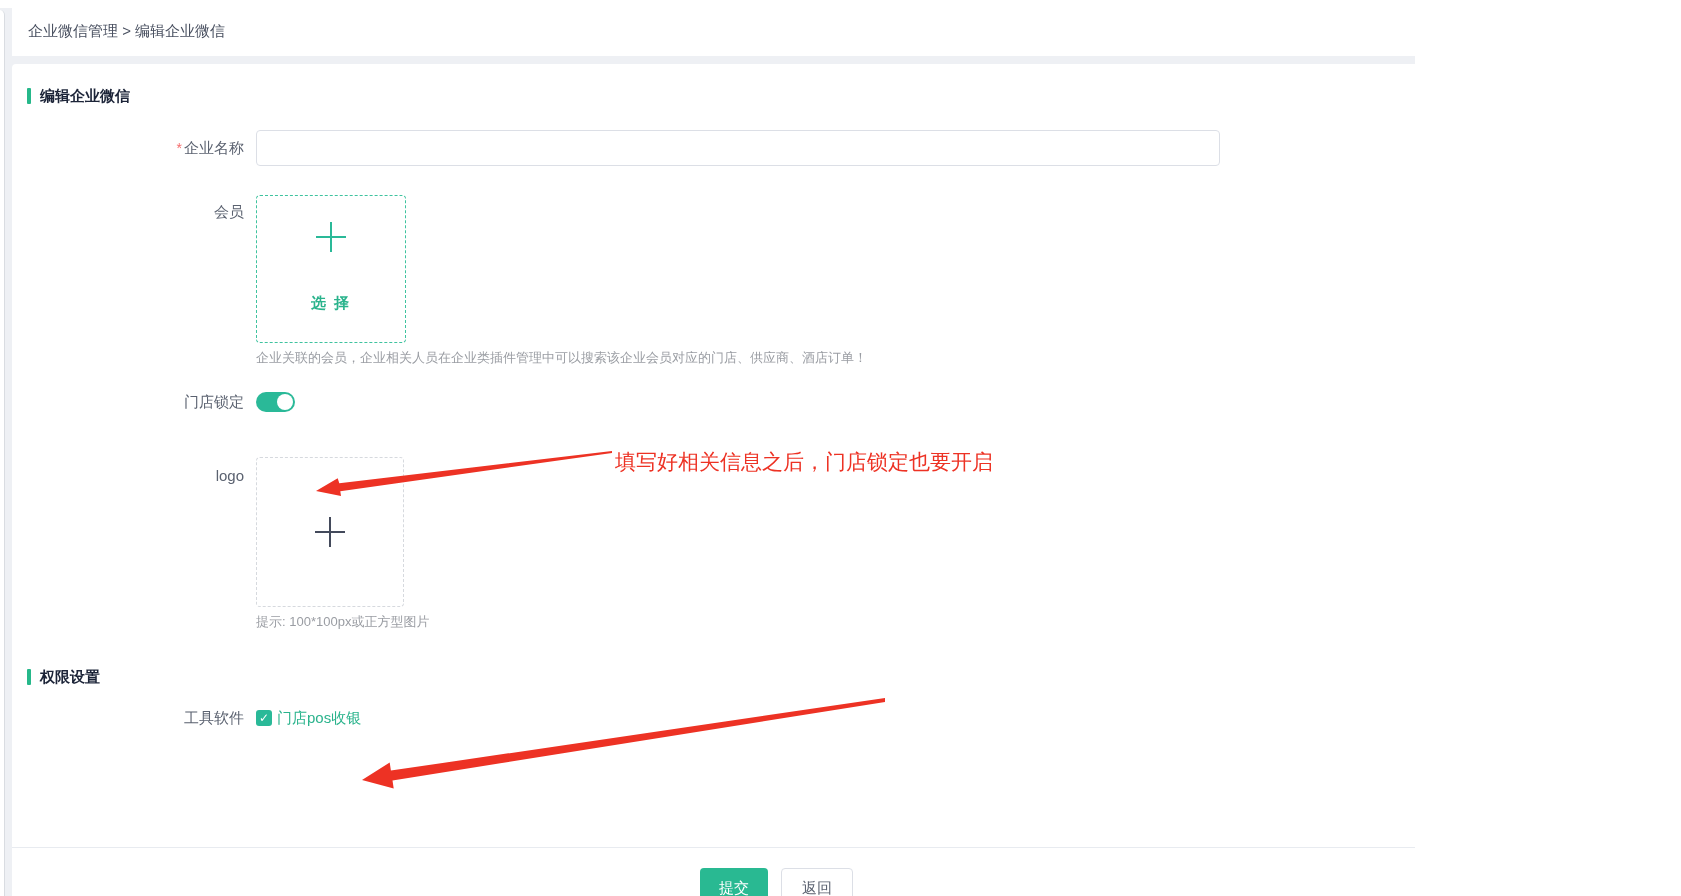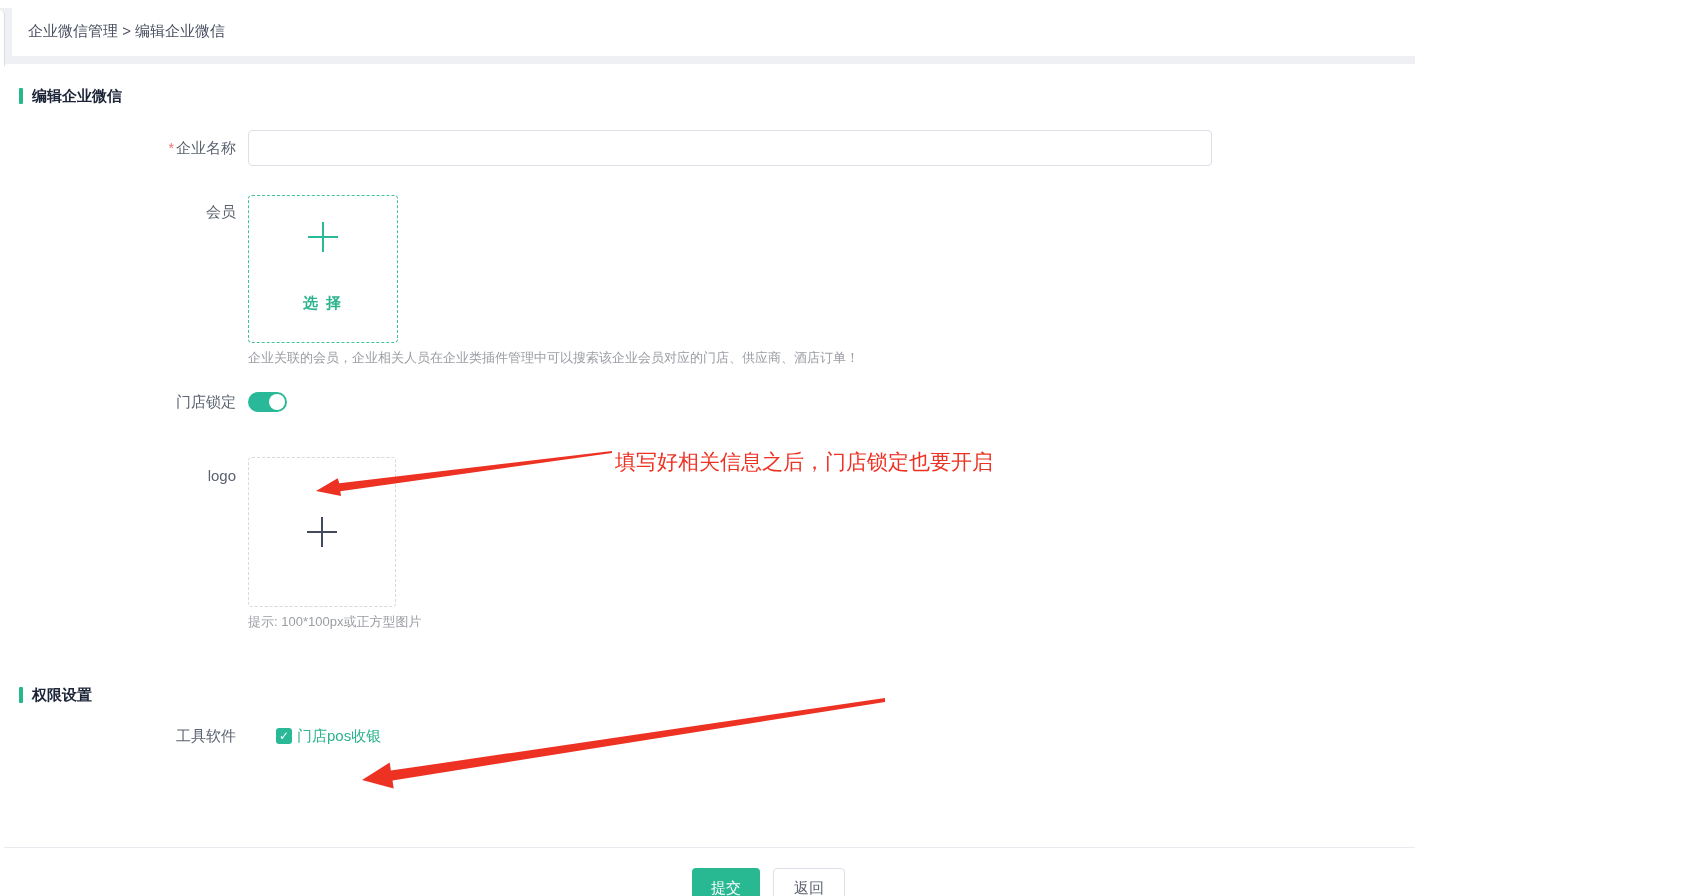--- a/index.html
+++ b/index.html
@@ -8,21 +8,21 @@
   .page { position:relative; width:1415px; height:896px; overflow:hidden; background:#fff; }
   .page-bg { position:absolute; left:0; top:8px; width:1681px; height:888px; background:#eef0f4; }
   .left-sliver { position:absolute; left:0; top:10px; width:5px; height:886px; background:#fff;
                  border-right:1px solid #d9dce1; border-top-right-radius:6px; }
   .scroll-gap { position:absolute; left:1655px; top:8px; width:11px; height:888px; background:#eef0f4; }
   .scrollbar { position:absolute; left:1666px; top:0; width:15px; height:896px; background:#c1c1c1; }
 
   .breadcrumb-bar { position:absolute; left:12px; top:8px; width:1643px; height:48px; background:#fff; }
   .breadcrumb-bar span { display:inline-block; margin:14px 0 0 16px; font-size:15px; color:#495060; }
 
-  .card { position:absolute; left:4px; top:64px; width:1643px; height:832px; background:#fff;
+  .card { position:absolute; left:12px; top:64px; width:1643px; height:832px; background:#fff;
           border-radius:4px 4px 0 0; overflow:hidden; }
 
   .section-title { display:flex; align-items:center; margin:22px 0 0 15px; height:20px; }
   .section-title .bar { width:4px; height:16px; background:#26b88a; border-radius:1px; margin-right:9px; }
   .section-title .txt { font-size:15px; font-weight:bold; color:#1c2438; }
 
   .form-row { display:flex; }
   .form-label { width:244px; padding-right:12px; text-align:right; font-size:15px; color:#5b6270; flex:0 0 auto; }
   .req { color:#f56c6c; margin-right:2px; font-size:14px; }
 
@@ -54,23 +54,23 @@
   .toggle .knob { position:absolute; right:2px; top:2px; width:16px; height:16px; background:#fff; border-radius:50%; }
 
   .row-logo { margin-top:45px; }
   .row-logo .form-label { padding-top:10px; }
   .upload-logo { width:148px; height:150px; border:1px dashed #d6d9de; border-radius:4px; background:#fff;
                  display:flex; align-items:center; justify-content:center; cursor:pointer; }
   .upload-logo .plus { color:#434a5b; }
 
   .hint-row { margin-top:6px; }
 
-  .sec-perm { margin-top:54px; }
+  .sec-perm { margin-top:36px; }
 
-  .row-tool { margin-top:20px; align-items:center; height:22px;gap:28px; }
+  .row-tool { margin-top:20px; align-items:center; height:22px; }
   .checkbox-wrap { display:flex; align-items:center; cursor:pointer; }
   .checkbox { width:16px; height:16px; background:#2ab998; border-radius:3px; color:#fff; font-size:12px;
               line-height:16px; text-align:center; }
   .checkbox-label { margin-left:5px; font-size:15px; color:#2ab38c; }
 
   .footer { position:absolute; left:0; top:783px; width:1643px; height:49px; background:#fff;
             border-top:1px solid #e8ebf0; }
   .btn-submit { position:absolute; left:688px; top:20px; width:68px; height:40px; background:#29b992; color:#fff;
                 font-size:15px; border:none; border-radius:4px; cursor:pointer; font-family:inherit; }
   .btn-back { position:absolute; left:769px; top:20px; width:72px; height:40px; background:#fff; color:#5b6270;

